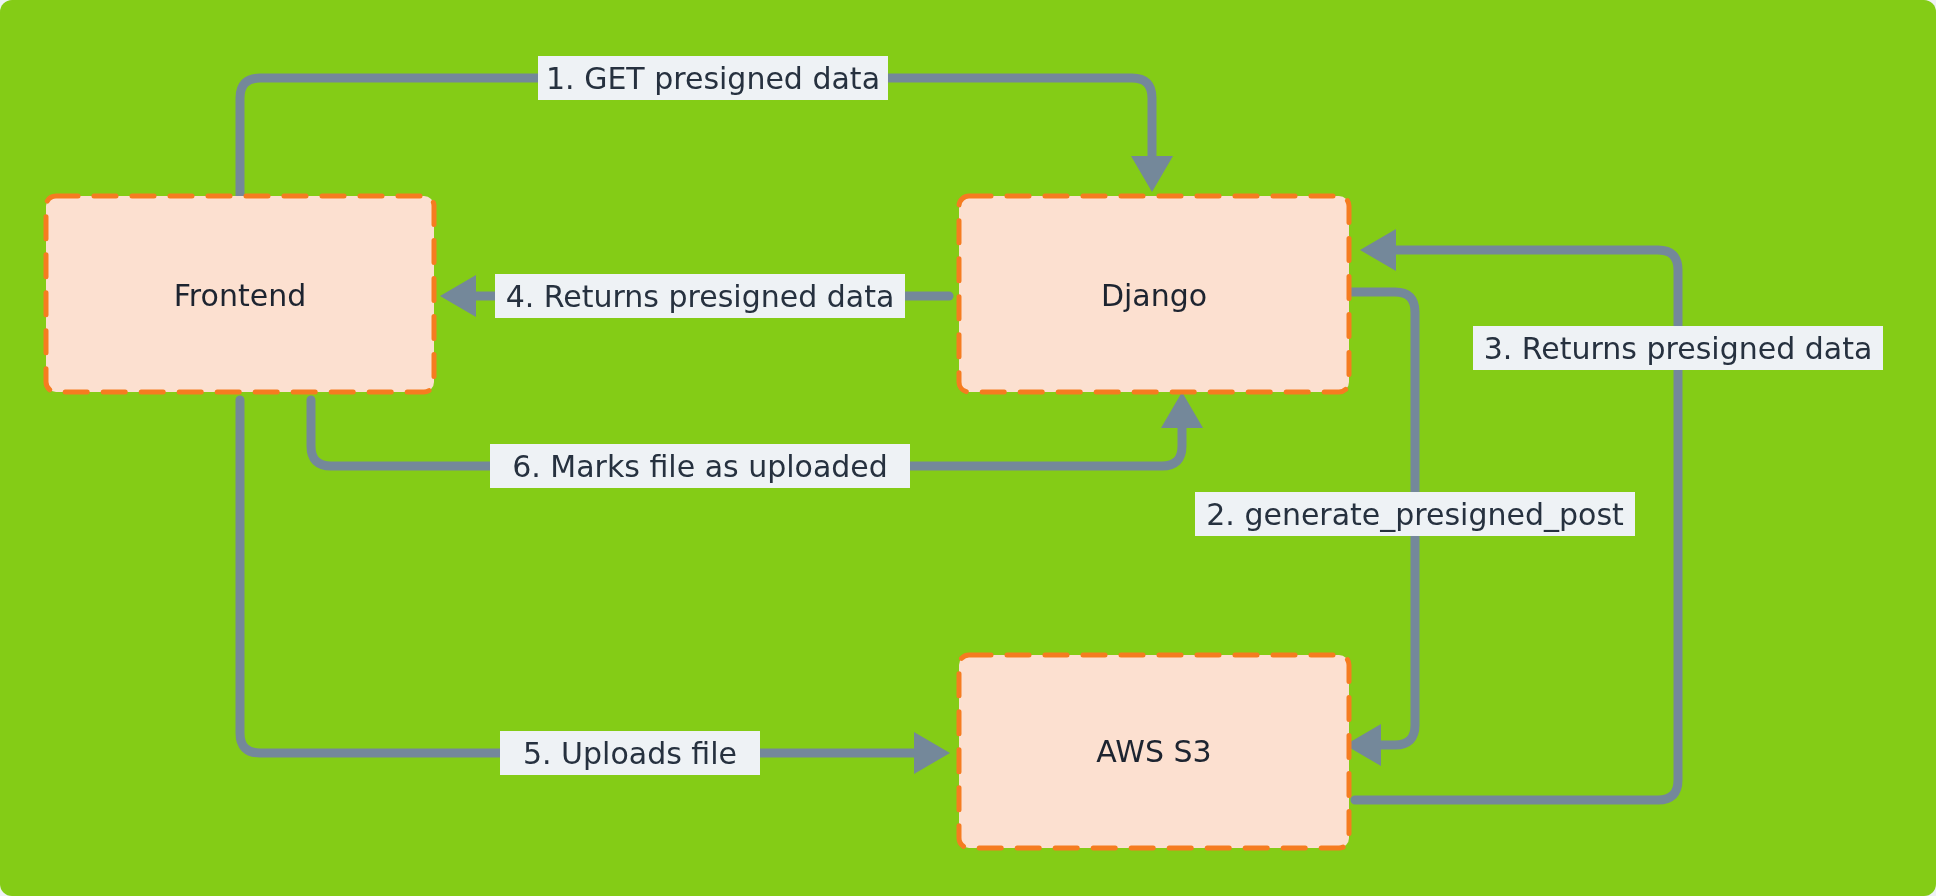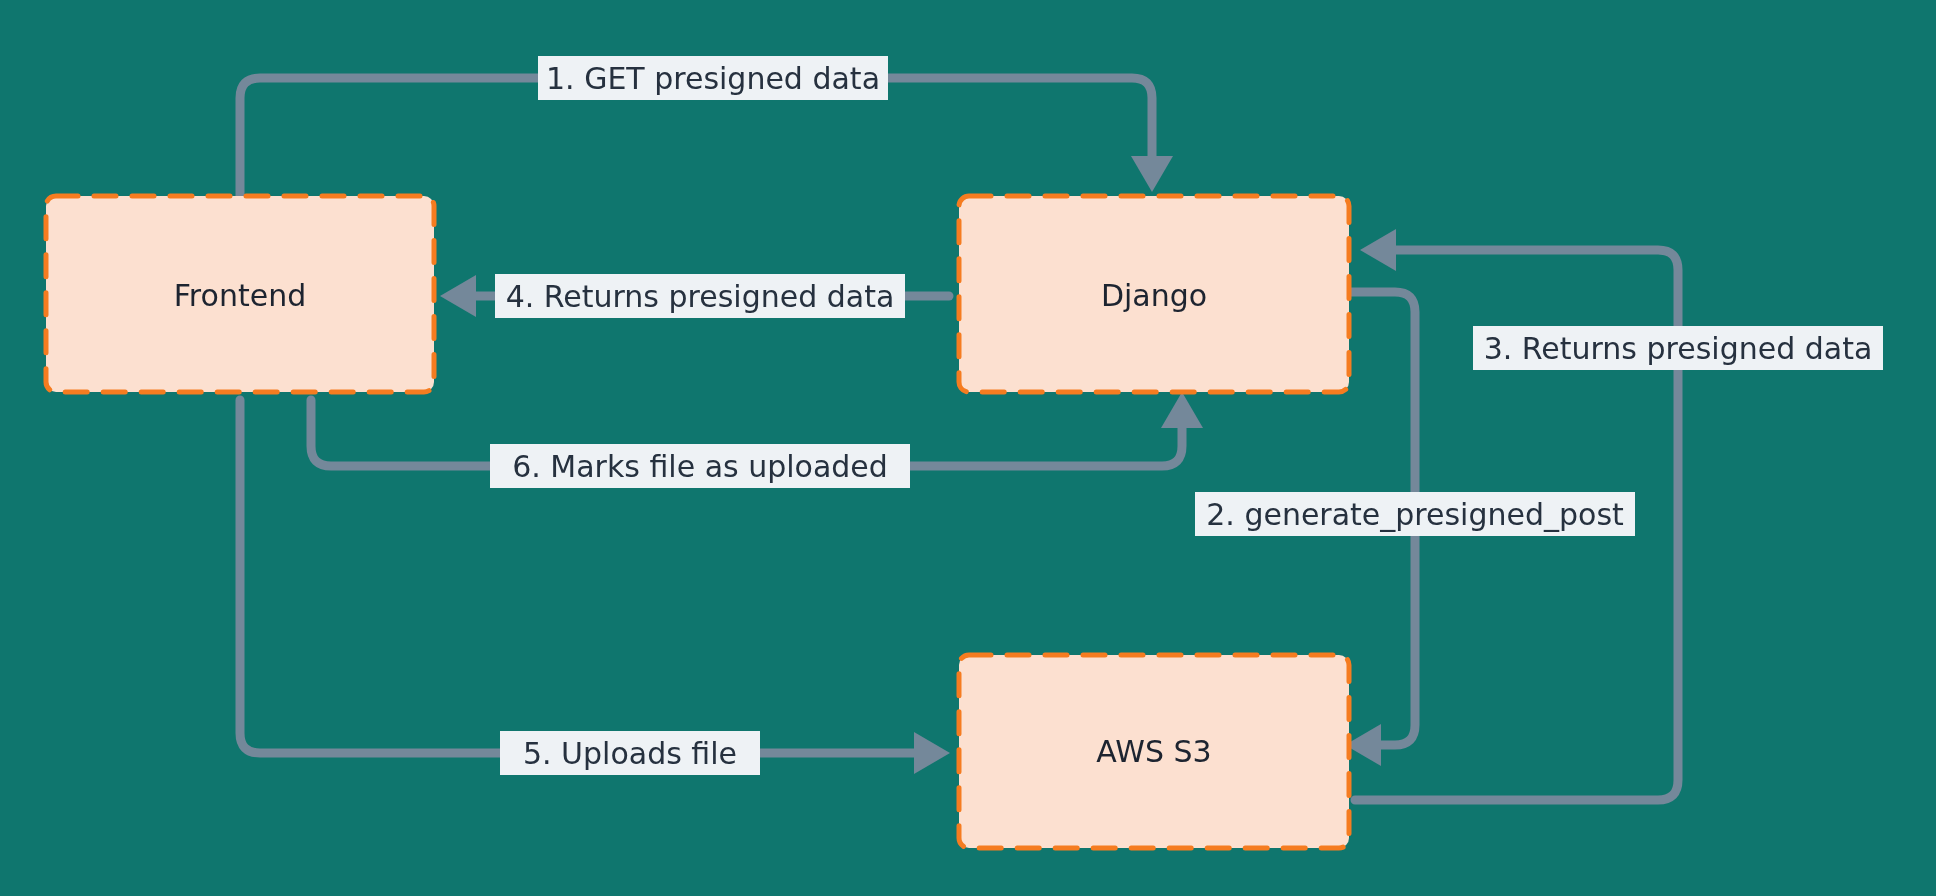--- a/index.html
+++ b/index.html
@@ -10,21 +10,22 @@
   body {
     width: 1936px;
     height: 896px;
     overflow: hidden;
     font-family: "DejaVu Sans", sans-serif;
   }
   #diagram-root {
     position: relative;
     width: 1936px;
     height: 896px;
-    background: #0f766e;
+    background: #84cc16;
+    border-radius: 12px;
   }
   svg.diagram-canvas {
     position: absolute;
     top: 0;
     left: 0;
     width: 1936px;
     height: 896px;
     display: block;
   }
   .node-box {

